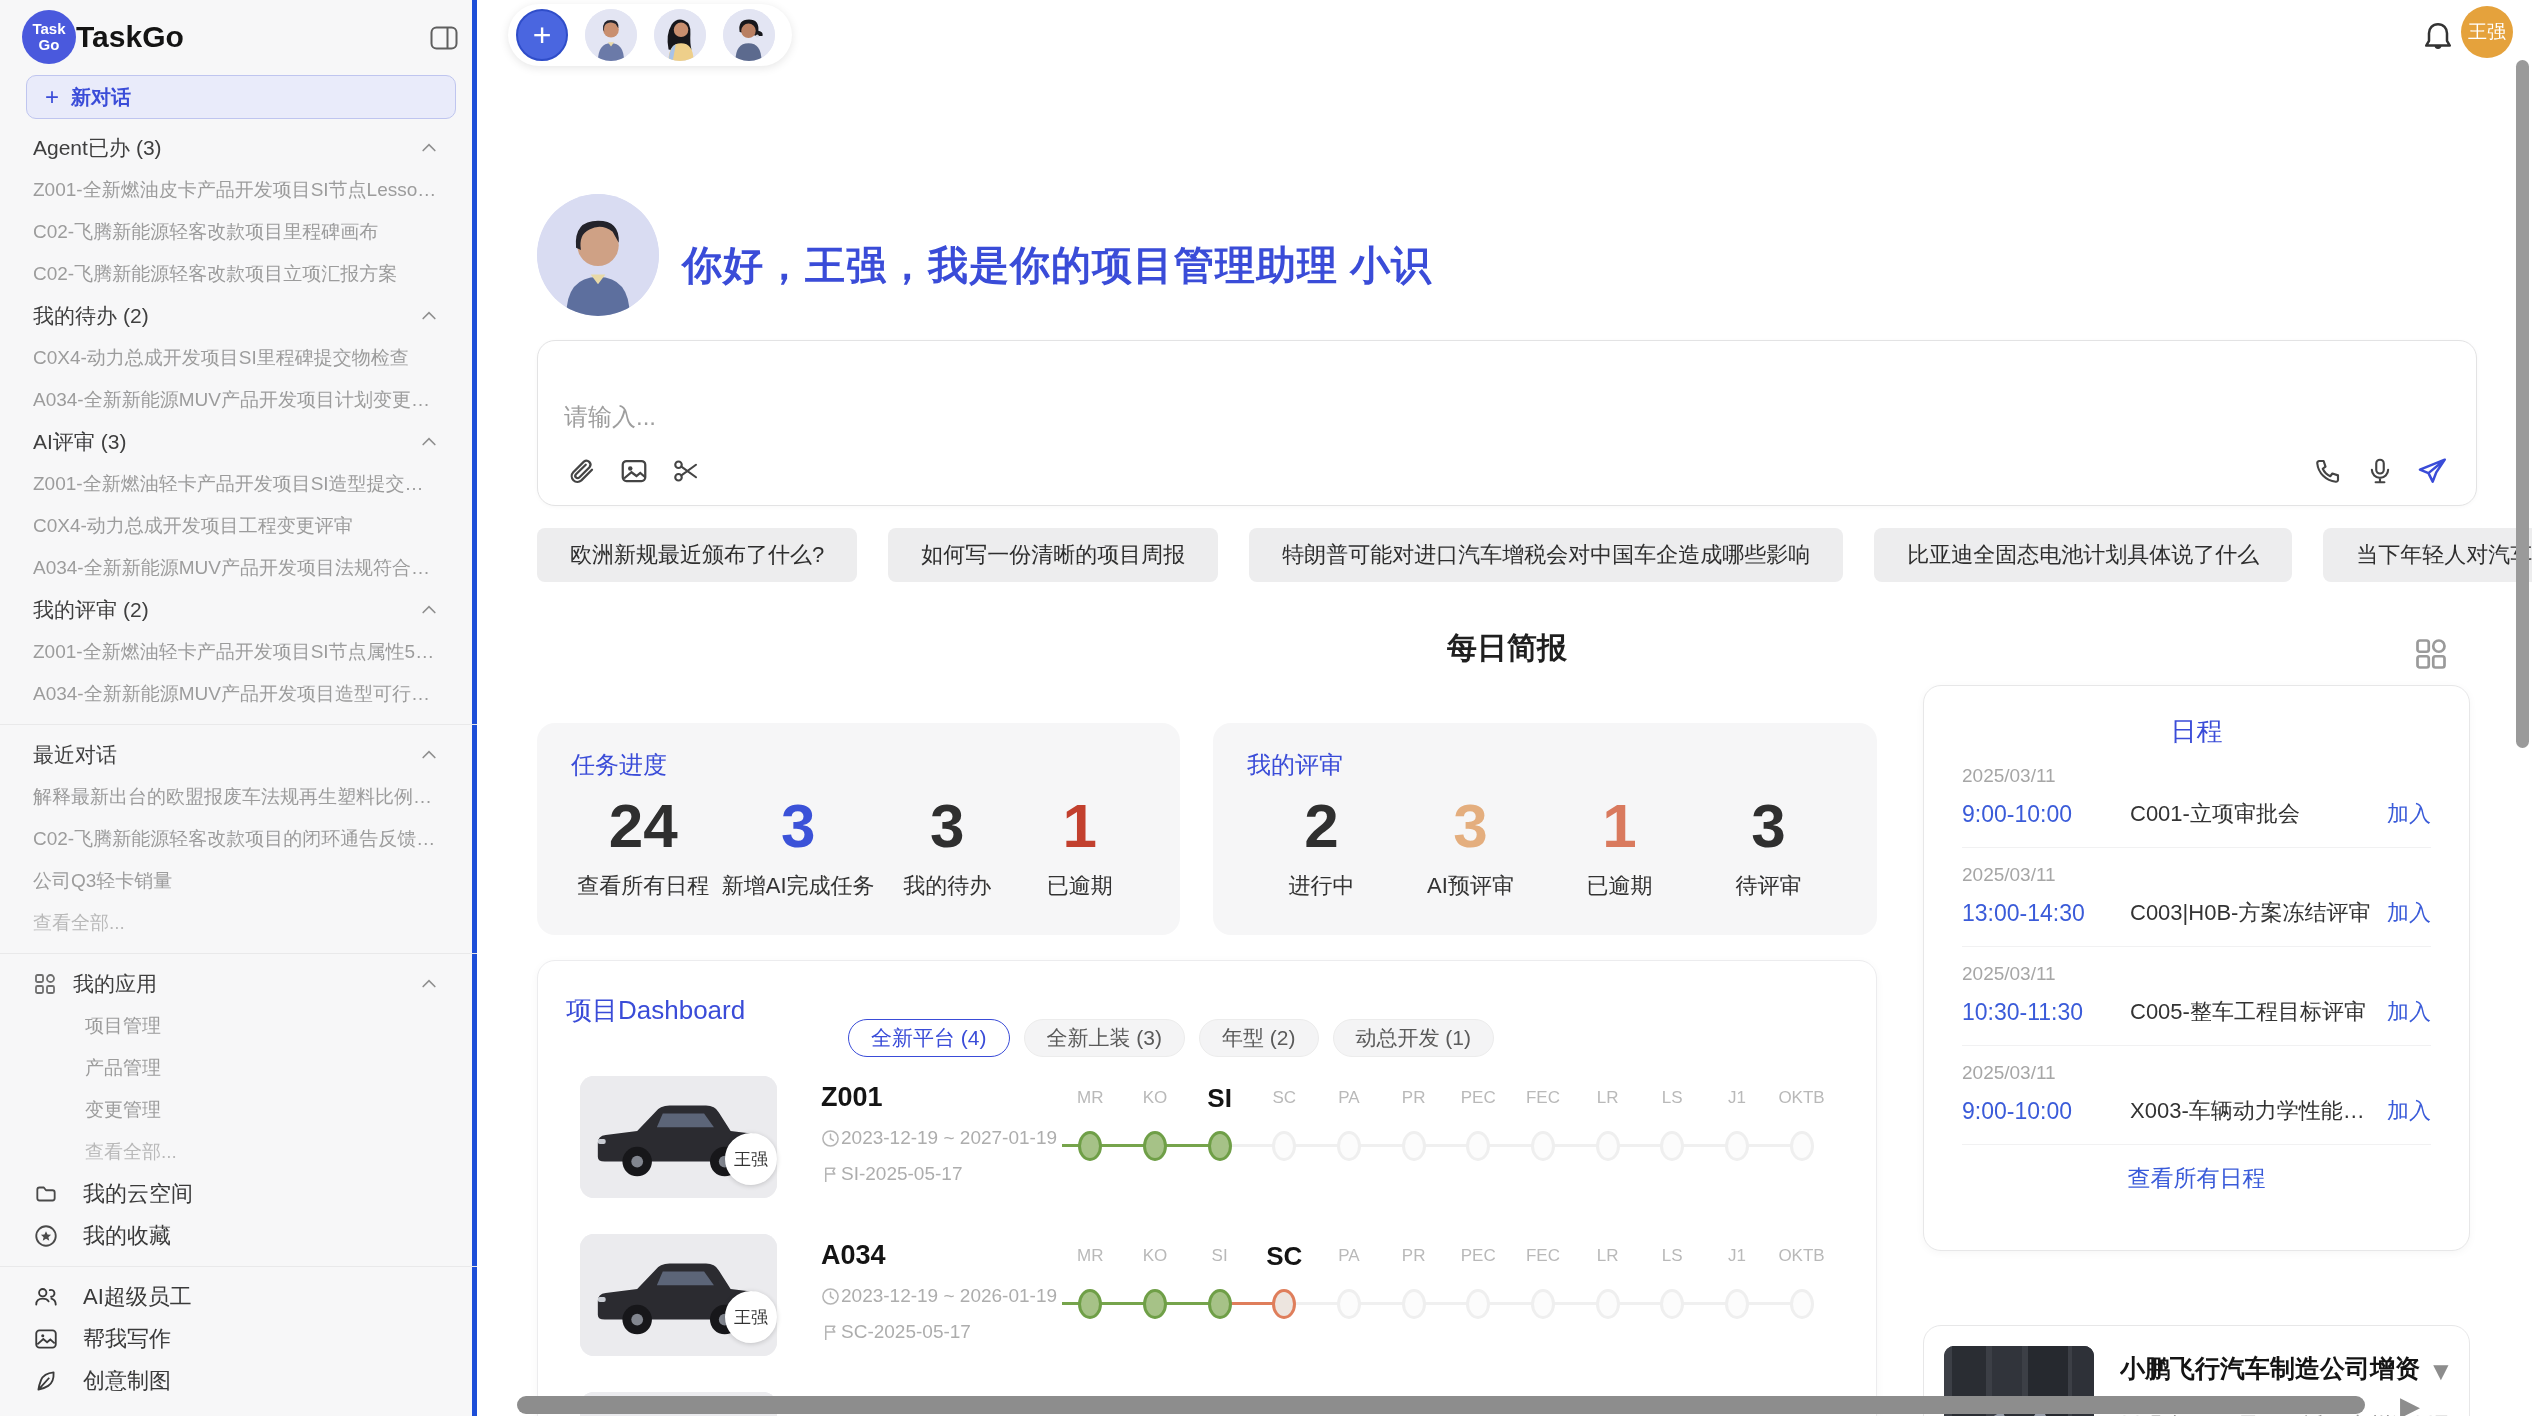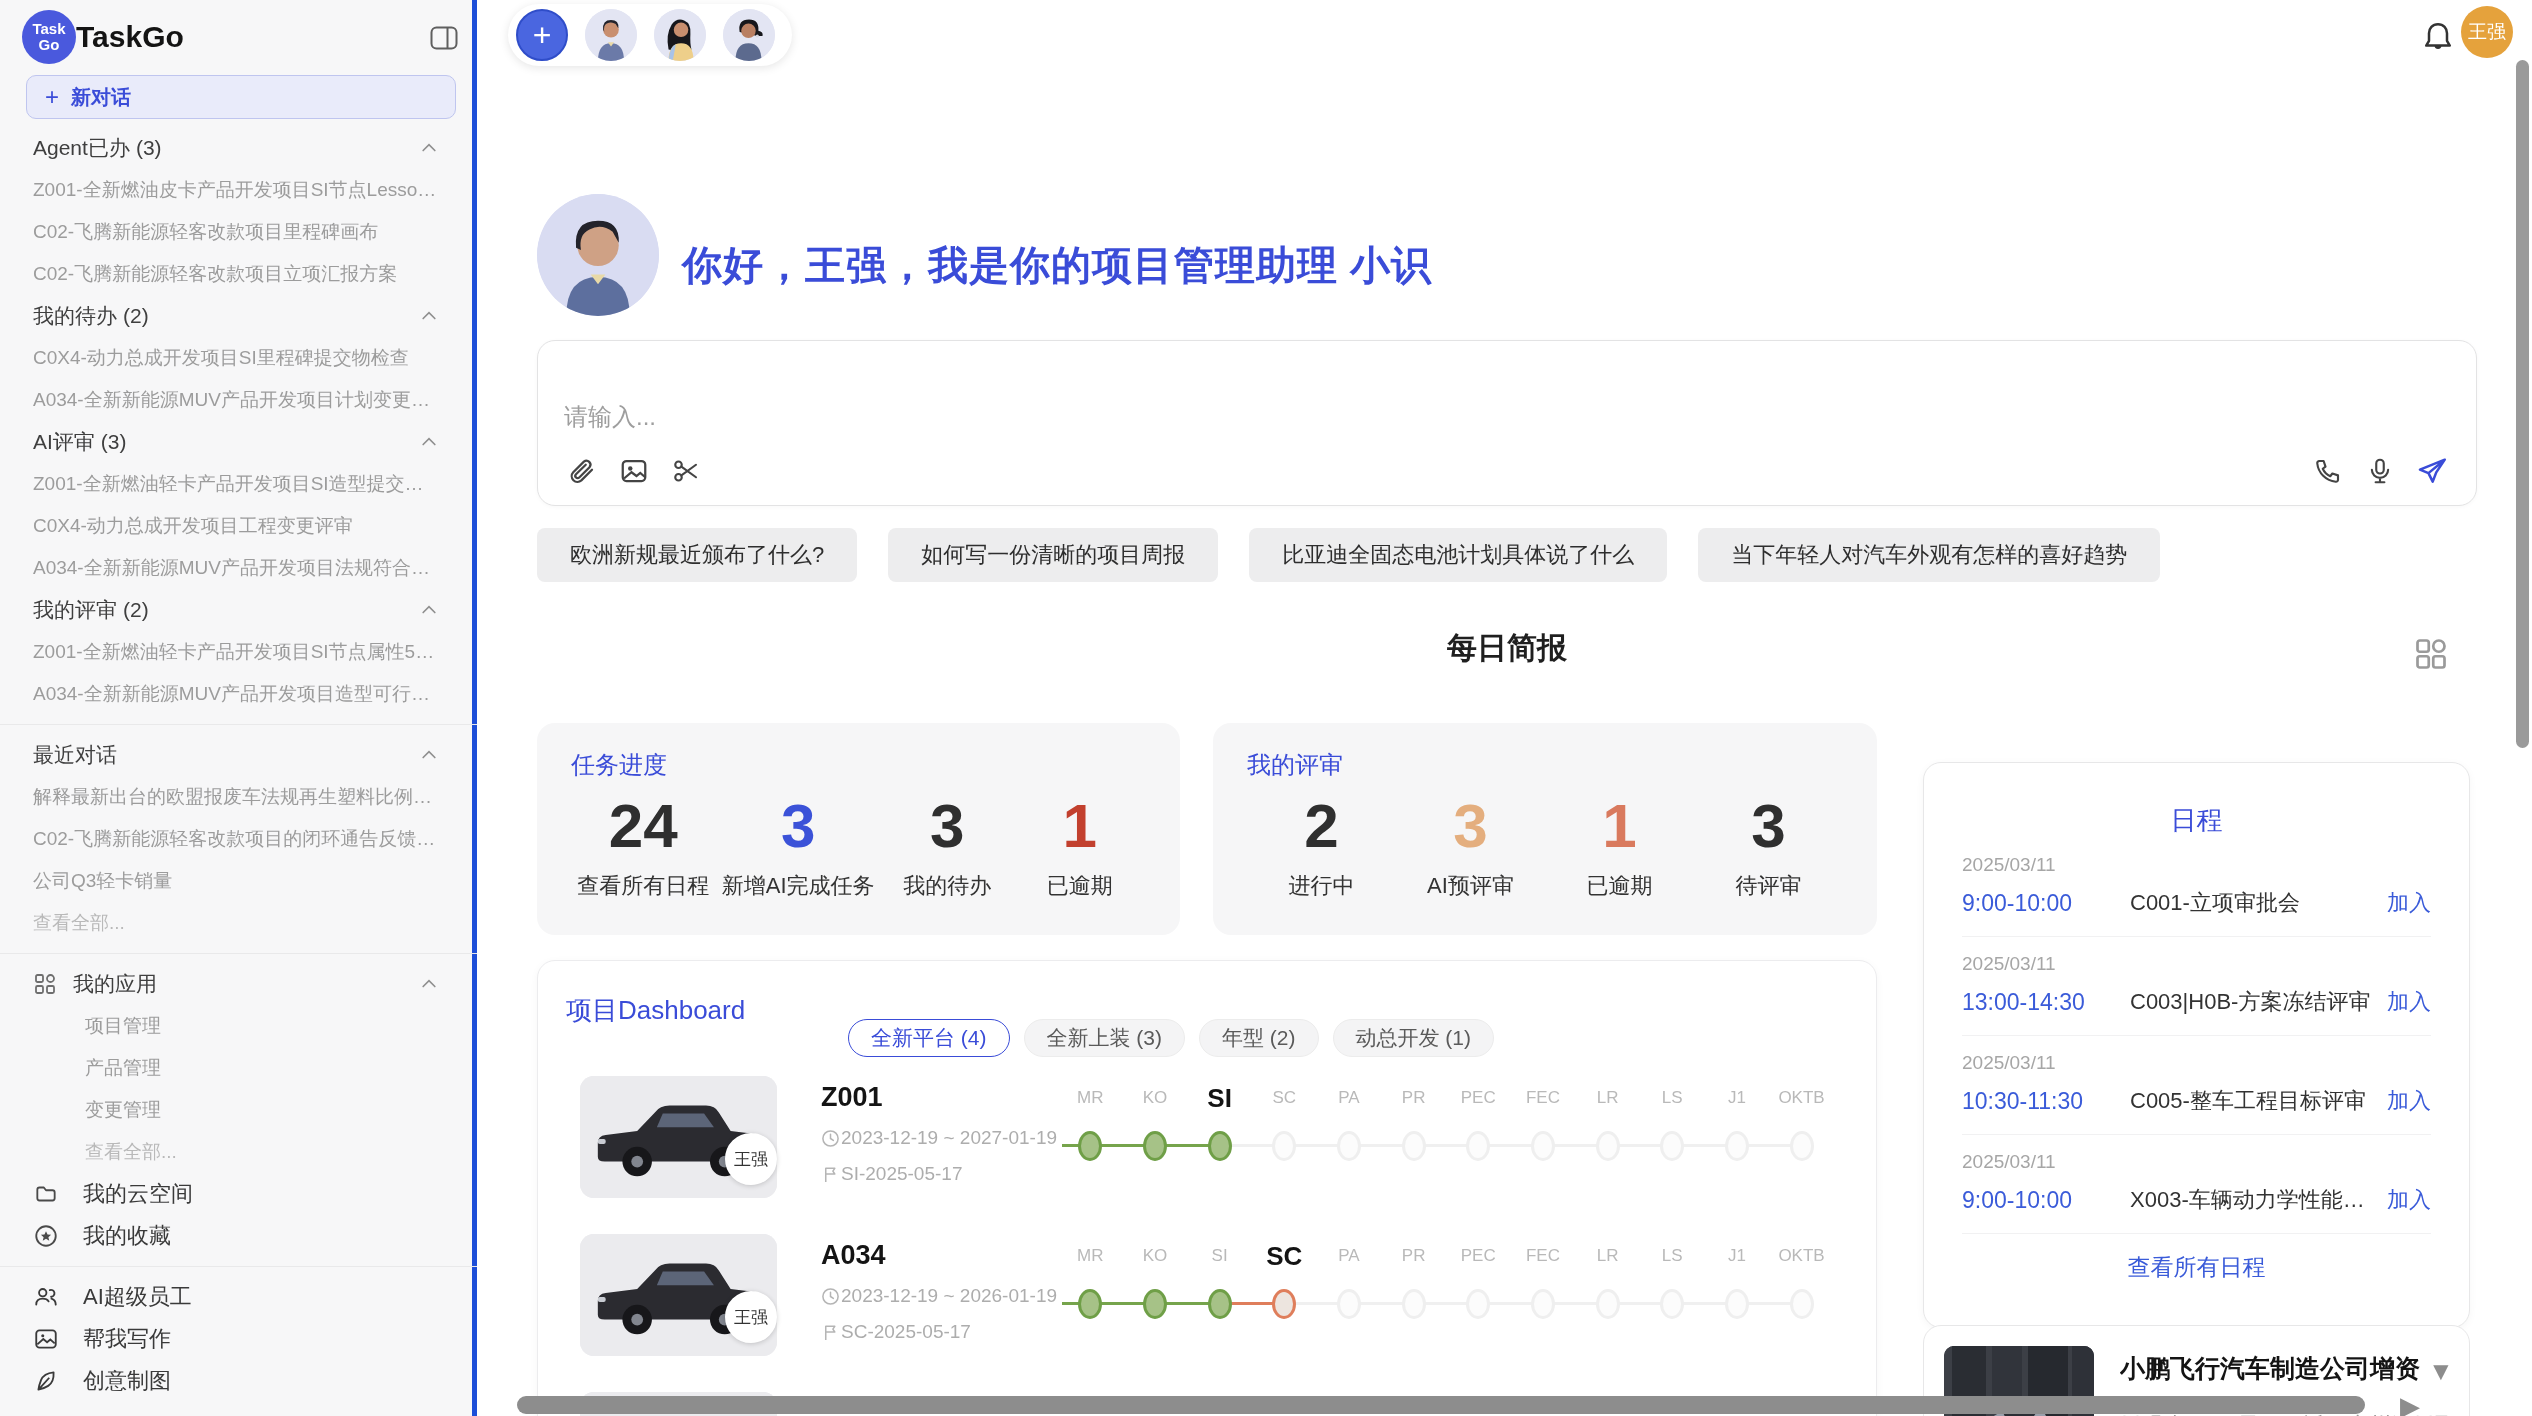--- a/index.html
+++ b/index.html
@@ -74,21 +74,21 @@
   .mstrip { position:absolute; left:520px; top:0; width:776px; }
   .mlabels { display:flex; position:absolute; top:4px; left:0; width:776px; }
   .mlabel { width:64.66px; text-align:center; font-size:17px; color:#b9b9b9; line-height:36px; }
   .mlabel.cur { font-size:26px; font-weight:bold; color:#141414; }
   .mnodes { position:absolute; top:52px; left:0; width:776px; height:36px; }
   .seg { position:absolute; top:16px; height:3px; }
   .mnode { position:absolute; top:3px; width:24px; height:30px; border-radius:50%; background:#fcfcfc; border:3px solid #efefef; }
   .mnode.done { background:#a6c287; border-color:#6f9f47; }
   .mnode.over { background:#ede5df; border-color:#df7e5b; }
 
-  .sched { position:absolute; left:1446px; top:762px; width:547px; height:566px; background:#fff; border:1.5px solid #e7e7e8; border-radius:18px; box-shadow:0 2px 8px rgba(0,0,0,.04); padding:12px 38px; }
+  .sched { position:absolute; left:1446px; top:685px; width:547px; height:566px; background:#fff; border:1.5px solid #e7e7e8; border-radius:18px; box-shadow:0 2px 8px rgba(0,0,0,.04); padding:0 38px; }
   .sched-t { text-align:center; font-size:26px; color:#3a4cd8; margin-top:28px; }
   .sched-item { padding:16px 0 18px 0; border-bottom:1px solid #f1f1f2; }
   .sched-date { font-size:19px; color:#a6a6a6; }
   .sched-row { display:flex; align-items:center; margin-top:12px; }
   .sched-time { width:168px; font-size:23px; color:#3a5bd9; font-weight:500; }
   .sched-name { flex:1; font-size:22px; color:#333; white-space:nowrap; overflow:hidden; text-overflow:ellipsis; }
   .sched-join { font-size:22px; color:#3a5bd9; cursor:pointer; margin-left:12px; }
   .sched-foot { text-align:center; font-size:23px; color:#3a5bd9; margin-top:18px; cursor:pointer; }
 
   .news { position:absolute; left:1446px; top:1325px; width:547px; height:180px; background:#fff; border:1.5px solid #e7e7e8; border-radius:18px; padding:20px; display:flex; }
@@ -400,20 +400,21 @@
         <svg width="34" height="34" viewBox="0 0 24 24">
             <path d="M21 4 L3.5 11 L9.5 13.5 L12.5 19.5 L15 13 Z M9.5 13.5 L21 4" fill="none" stroke="#3a4cd8" stroke-width="1.8" stroke-linejoin="round"></path>
           </svg>
       </div>
     </div>
   </div>
 
   <div class="chips" id="chips">
       <div class="chip">欧洲新规最近颁布了什么?</div>
       <div class="chip">如何写一份清晰的项目周报</div>
+      <div class="chip">特朗普可能对进口汽车增税会对中国车企造成哪些影响</div>
       <div class="chip">比亚迪全固态电池计划具体说了什么</div>
       <div class="chip">当下年轻人对汽车外观有怎样的喜好趋势</div>
     </div>
 
   <div class="brief-title">每日简报</div>
   <div class="mosaic">
     <svg width="36" height="36" viewBox="0 0 24 24">
         <rect x="3" y="3" width="7.5" height="7.5" rx="1.5" fill="none" stroke="#9a9a9a" stroke-width="1.8"></rect>
         <rect x="13.5" y="3" width="7.5" height="7.5" rx="3.7" fill="none" stroke="#9a9a9a" stroke-width="1.8"></rect>
         <rect x="3" y="13.5" width="7.5" height="7.5" rx="1.5" fill="none" stroke="#9a9a9a" stroke-width="1.8"></rect>

